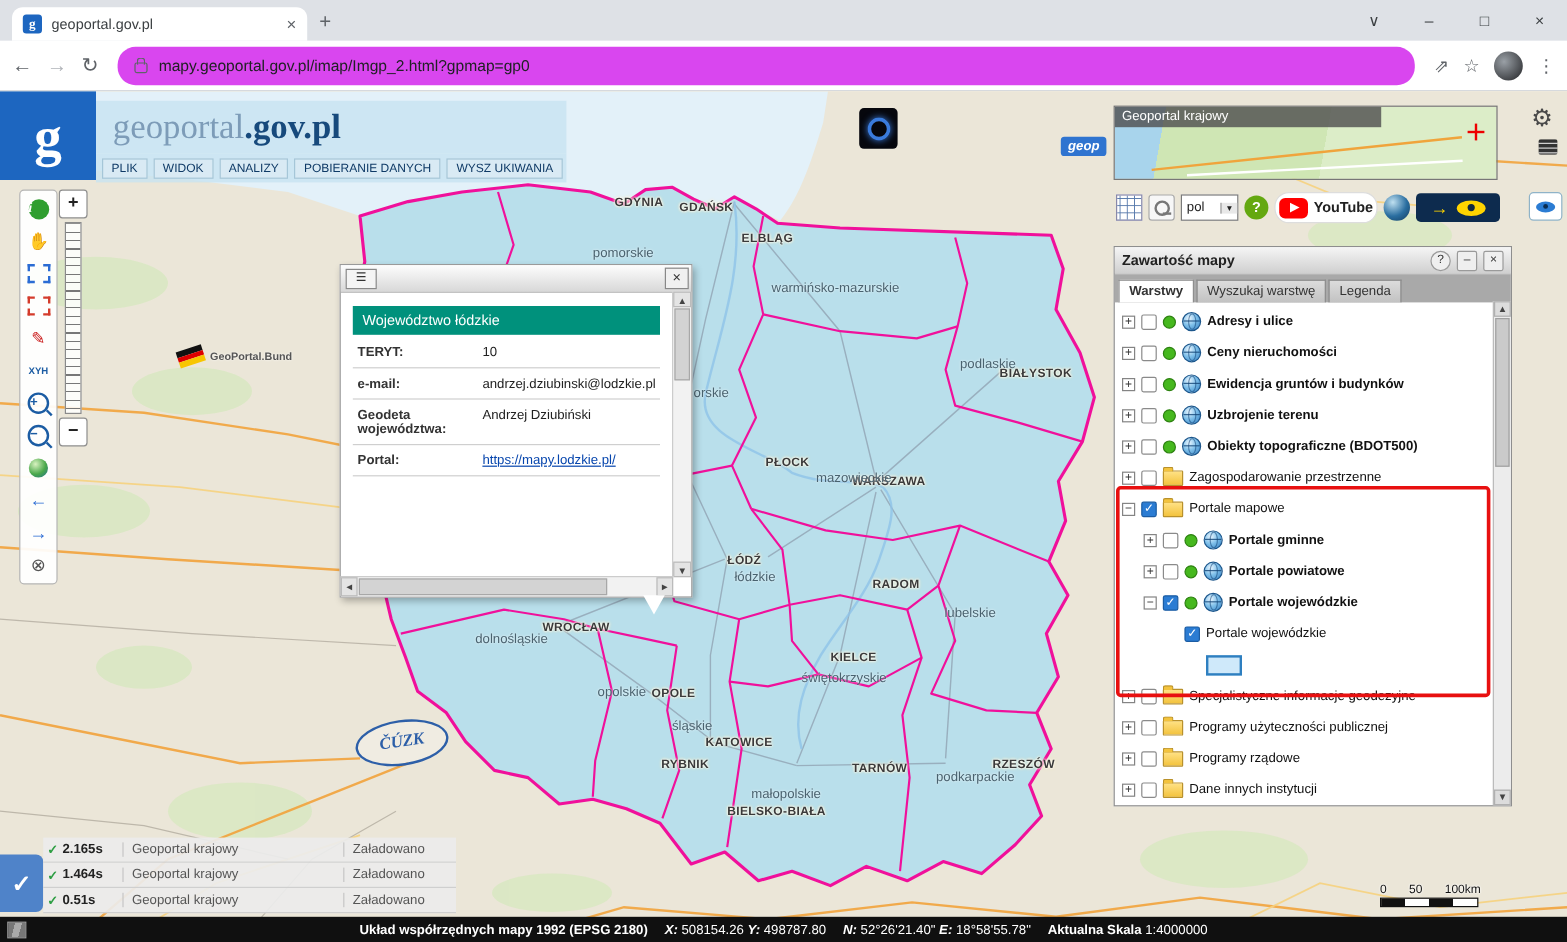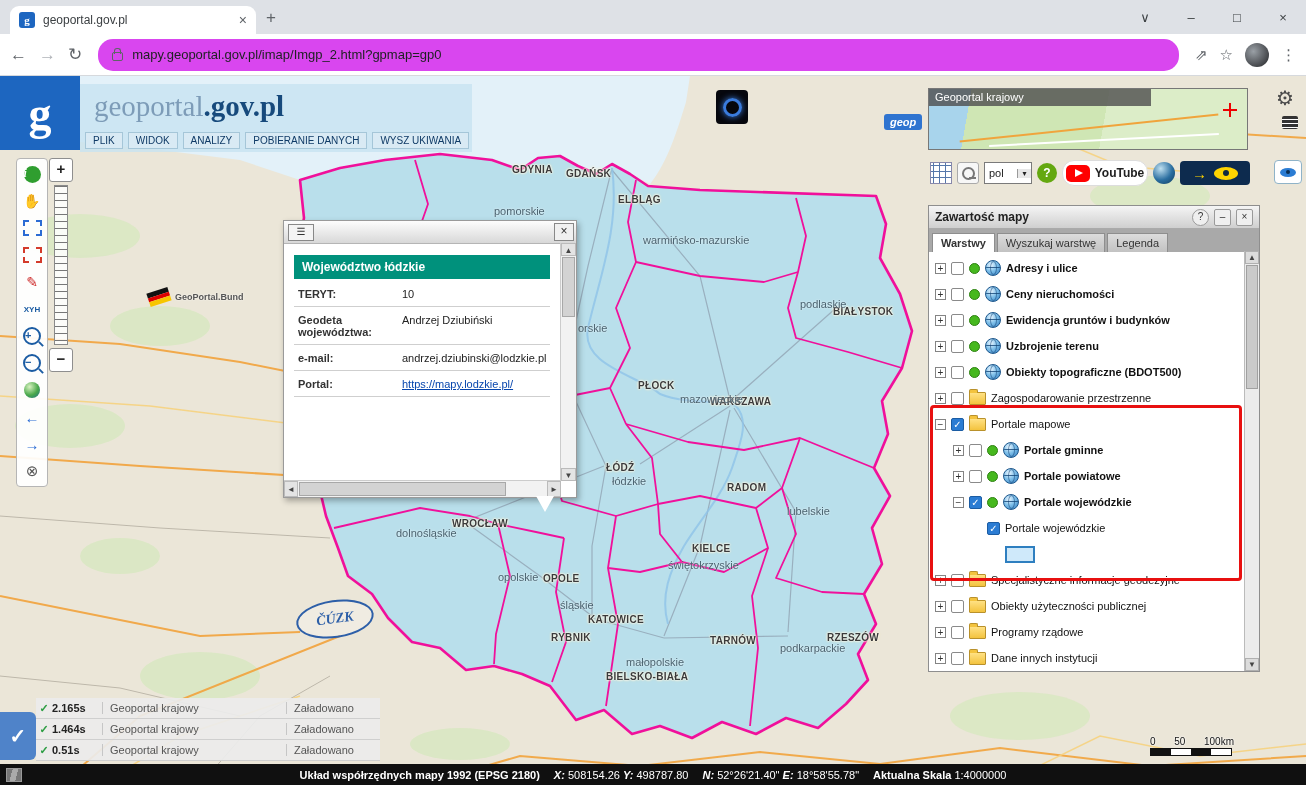--- a/index.html
+++ b/index.html
@@ -100,21 +100,21 @@
   
   #popup{position:absolute;left:283px;top:144px;width:292px;height:276px;background:#fff;border:1px solid #9a9a9a;
     box-shadow:2px 3px 6px rgba(0,0,0,.3);z-index:55;}
   .popup-topbar{position:absolute;left:0;top:0;right:0;height:22px;background:linear-gradient(#fdfdfd,#d8d8d8);
     border-bottom:1px solid #b5b5b5;}
   .popup-listbtn{position:absolute;left:4px;top:3px;width:24px;height:15px;border:1px solid #888;background:#f4f4f4;
     font-size:10px;line-height:14px;text-align:center;color:#333;}
   .popup-close{position:absolute;right:2px;top:2px;width:18px;height:16px;border:1px solid #888;background:#f0f0f0;
     text-align:center;line-height:14px;font-size:12px;color:#333;}
   .popup-title{position:absolute;left:10px;top:34px;right:26px;height:24px;background:#00917c;color:#fff;
-    font-weight:bold;font-size:12px;line-height:24px;padding-left:8px;box-sizing:border-box;}
+    font-weight:normal;font-size:12px;line-height:24px;padding-left:8px;box-sizing:border-box;}
   .popup-rows{position:absolute;left:10px;top:60px;right:26px;}
   .prow{display:grid;grid-template-columns:104px 1fr;padding:7px 4px 6px 4px;border-bottom:1px solid #cfcfcf;}
   .prow .pl{font-weight:bold;font-size:11px;color:#333;}
   .prow .pv{font-size:11px;color:#222;}
   .prow .pv.link{color:#0645ad;text-decoration:underline;}
   .popup-vscroll{position:absolute;top:22px;right:0;bottom:16px;width:15px;background:#f2f2f2;border-left:1px solid #ccc;}
   .popup-vscroll .arr{position:absolute;left:0;right:0;height:13px;font-size:8px;text-align:center;line-height:13px;
     color:#444;background:#e4e4e4;border:1px solid #bbb;box-sizing:border-box;}
   .popup-vscroll .arr.up{top:0;} .popup-vscroll .arr.dn{bottom:0;}
   .popup-vscroll .thumb{position:absolute;left:1px;right:1px;top:14px;height:58px;background:#d3d3d3;border:1px solid #a8a8a8;}
@@ -462,26 +462,26 @@
       <span class="popup-listbtn">☰</span>
       <span class="popup-close">×</span>
     </div>
     <div class="popup-title">Województwo łódzkie</div>
     <div class="popup-rows">
       <div class="prow">
         <span class="pl">TERYT:</span>
         <span class="pv">10</span>
       </div>
       <div class="prow">
+        <span class="pl">e-mail:</span>
+        <span class="pv">andrzej.dziubinski@lodzkie.pl</span>
+      </div>
+      <div class="prow">
         <span class="pl">Geodeta województwa:</span>
         <span class="pv">Andrzej Dziubiński</span>
-      </div>
-      <div class="prow">
-        <span class="pl">e-mail:</span>
-        <span class="pv">andrzej.dziubinski@lodzkie.pl</span>
       </div>
       <div class="prow">
         <span class="pl">Portal:</span>
         <span class="pv link">https://mapy.lodzkie.pl/</span>
       </div>
     </div>
     <div class="popup-vscroll">
       <span class="arr up">▲</span>
       <span class="thumb"></span>
       <span class="arr dn">▼</span>
@@ -619,21 +619,21 @@
         <div class="lrow" style="padding-left: 6px;">
           <span class="expander">+</span>
           <span class="cbx"></span>
           <span class="folder"></span>
           <span class="llabel">Specjalistyczne informacje geodezyjne</span>
         </div>
         <div class="lrow" style="padding-left: 6px;">
           <span class="expander">+</span>
           <span class="cbx"></span>
           <span class="folder"></span>
-          <span class="llabel">Obiekty użyteczności publicznej</span>
+          <span class="llabel">Programy użyteczności publicznej</span>
         </div>
         <div class="lrow" style="padding-left: 6px;">
           <span class="expander">+</span>
           <span class="cbx"></span>
           <span class="folder"></span>
           <span class="llabel">Programy rządowe</span>
         </div>
         <div class="lrow" style="padding-left: 6px;">
           <span class="expander">+</span>
           <span class="cbx"></span>

